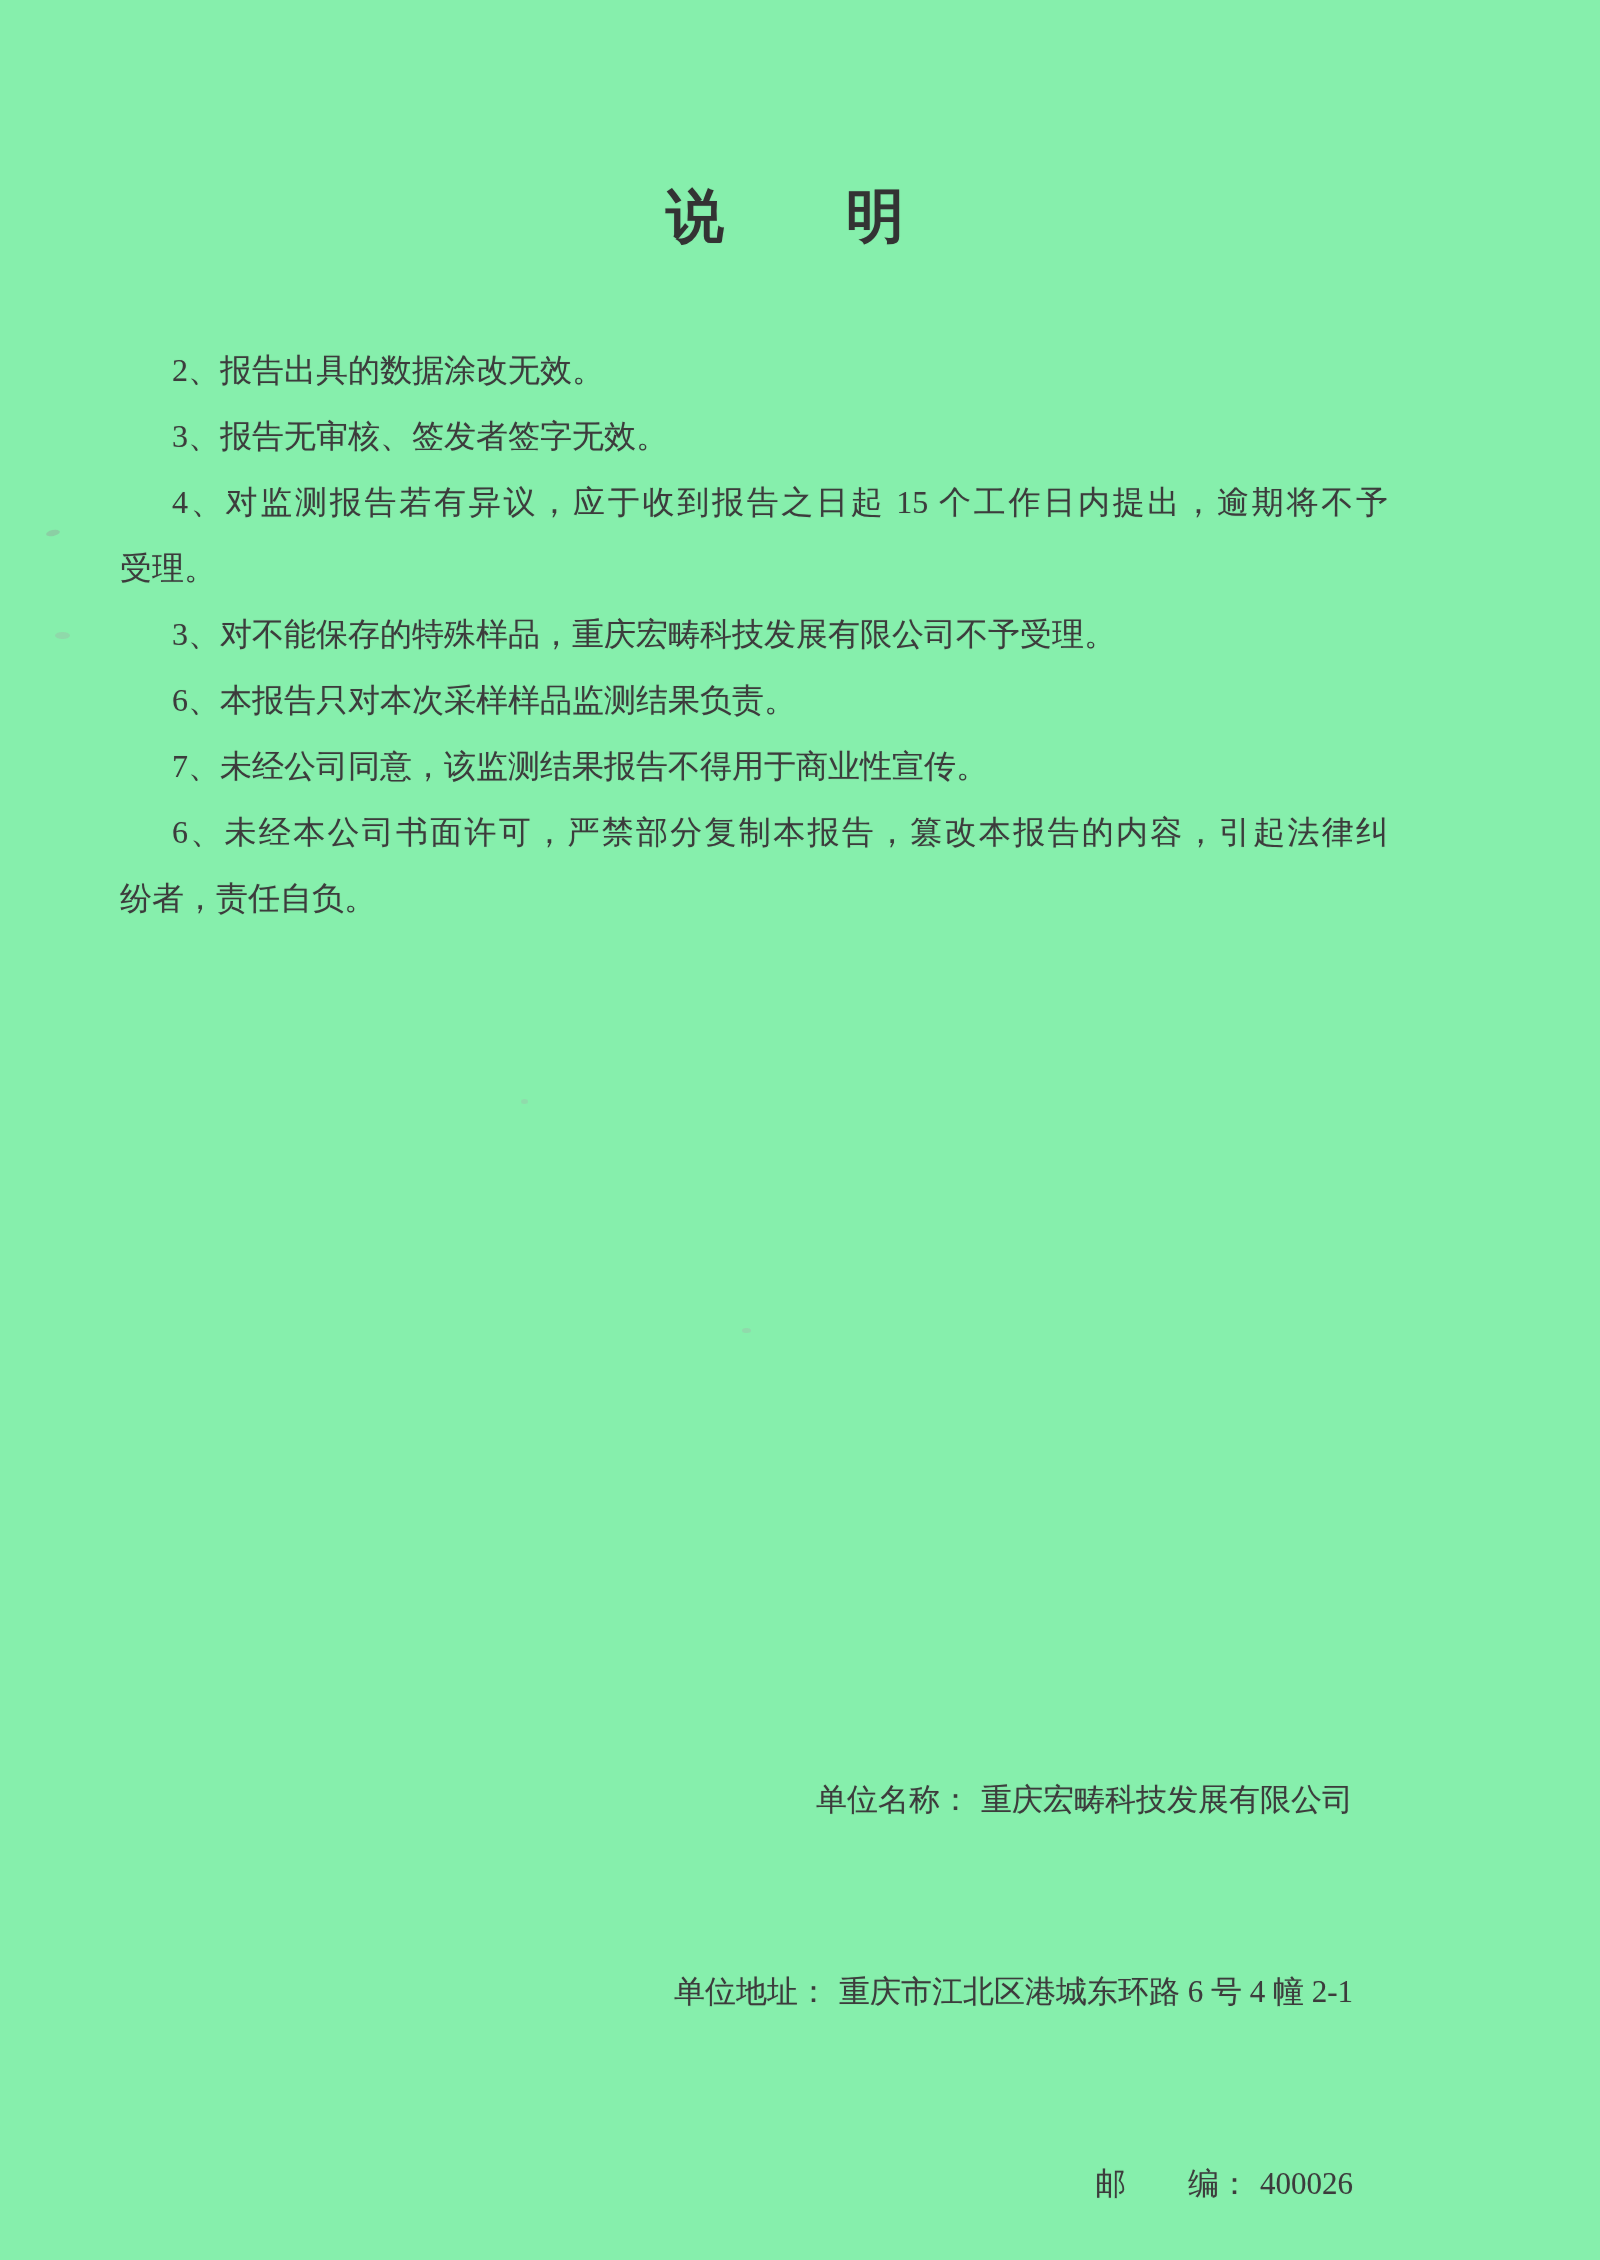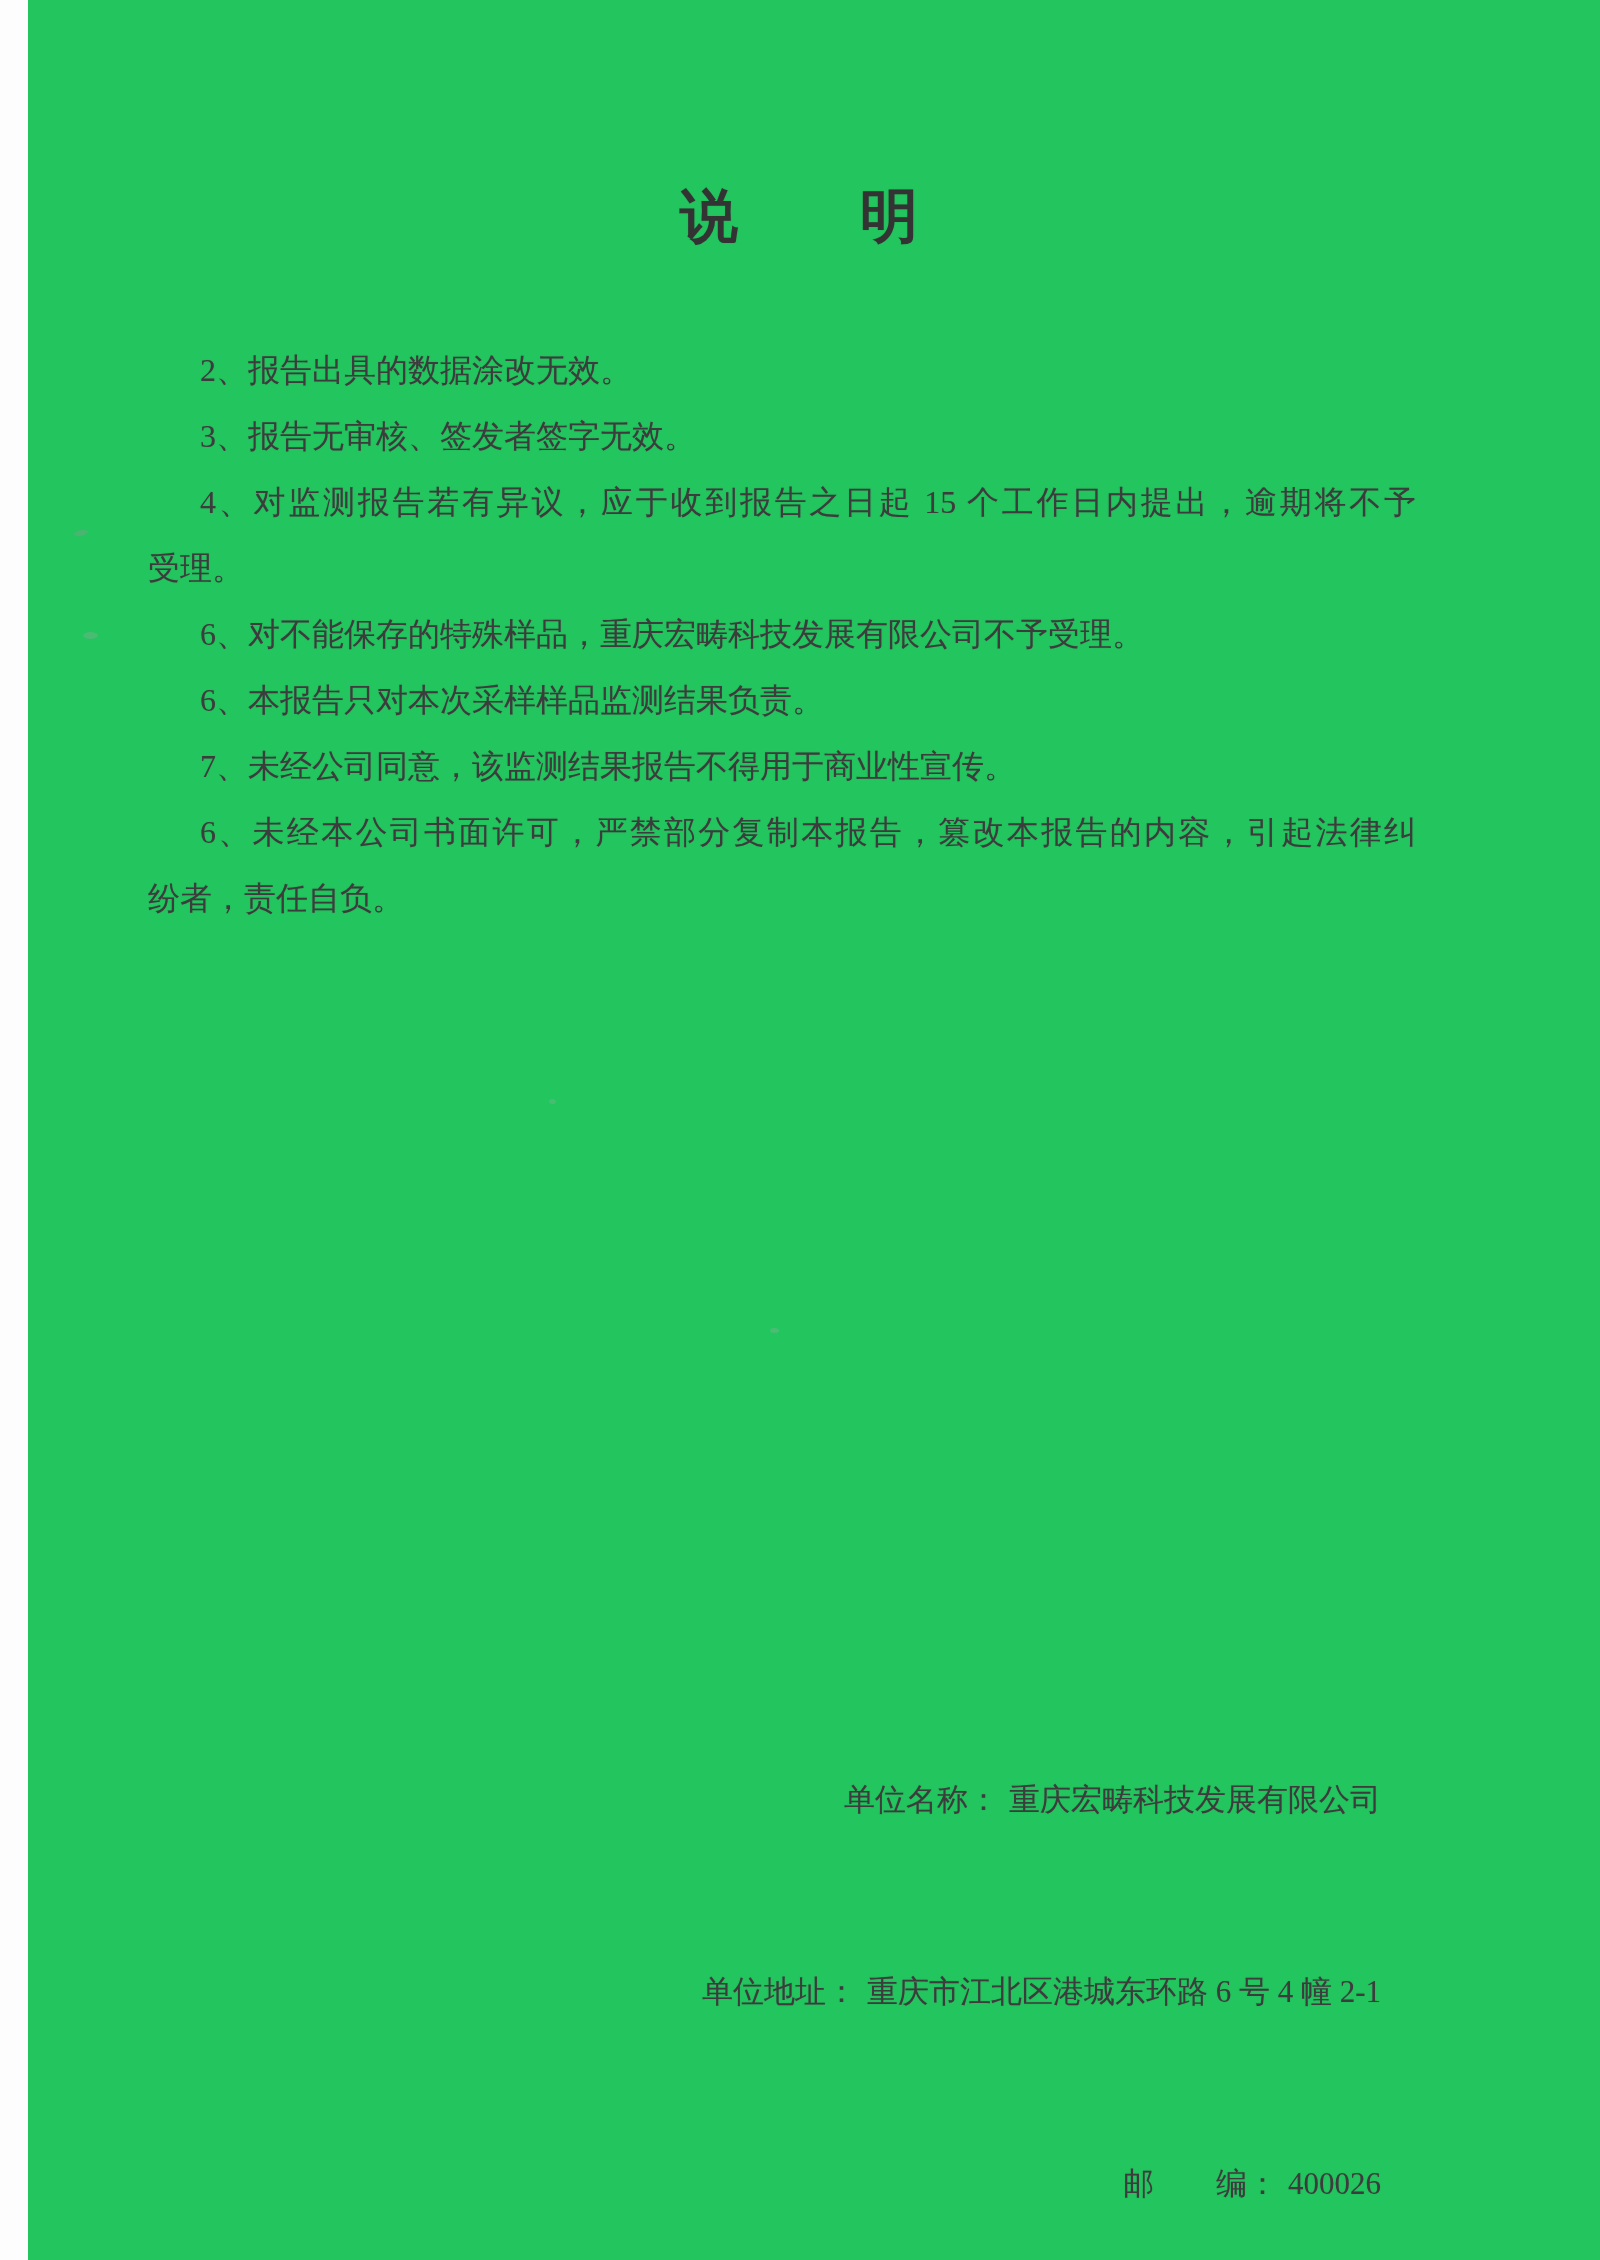--- a/index.html
+++ b/index.html
@@ -4,21 +4,21 @@
 <style>
   html,body{margin:0;padding:0;}
   body{
     width:1600px;height:2260px;
     background:#fdfdfd;
     font-family:"Liberation Serif","DejaVu Serif",serif;
     color:#3a3a3a;
     position:relative;
     overflow:hidden;
   }
-  .page{position:absolute;inset:0;background:#22c55e;margin-left:28px;}
+  .page{position:absolute;inset:0;background:#86efac;}
   .title{
     position:absolute;
     top:178px;left:0;width:100%;
     text-align:center;
     font-size:58px;
     font-weight:700;
     color:#333;
     letter-spacing:2px;
     transform:translateX(-14px);
     text-shadow:0 0 1px rgba(70,70,70,.35);
@@ -71,21 +71,21 @@
       <div class="line indent">2、报告出具的数据涂改无效。</div>
     </div>
     <div class="para">
       <div class="line indent">3、报告无审核、签发者签字无效。</div>
     </div>
     <div class="para">
       <div class="line indent stretch">4、对监测报告若有异议，应于收到报告之日起 15 个工作日内提出，逾期将不予</div>
       <div class="line">受理。</div>
     </div>
     <div class="para">
-      <div class="line indent">6、对不能保存的特殊样品，重庆宏畴科技发展有限公司不予受理。</div>
+      <div class="line indent">3、对不能保存的特殊样品，重庆宏畴科技发展有限公司不予受理。</div>
     </div>
     <div class="para">
       <div class="line indent">6、本报告只对本次采样样品监测结果负责。</div>
     </div>
     <div class="para">
       <div class="line indent">7、未经公司同意，该监测结果报告不得用于商业性宣传。</div>
     </div>
     <div class="para">
       <div class="line indent stretch">6、未经本公司书面许可，严禁部分复制本报告，篡改本报告的内容，引起法律纠</div>
       <div class="line">纷者，责任自负。</div>

